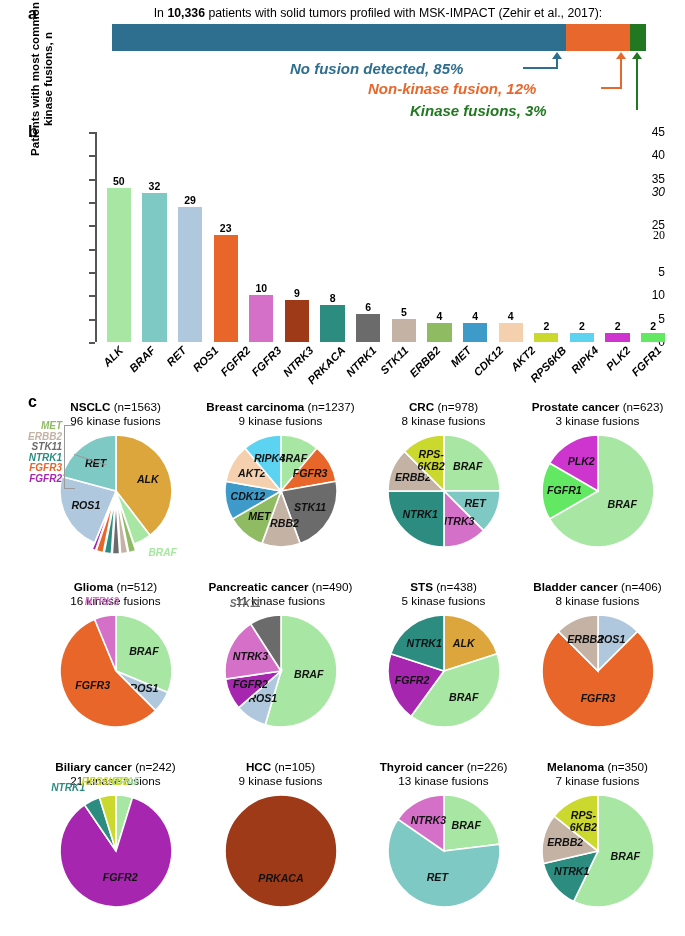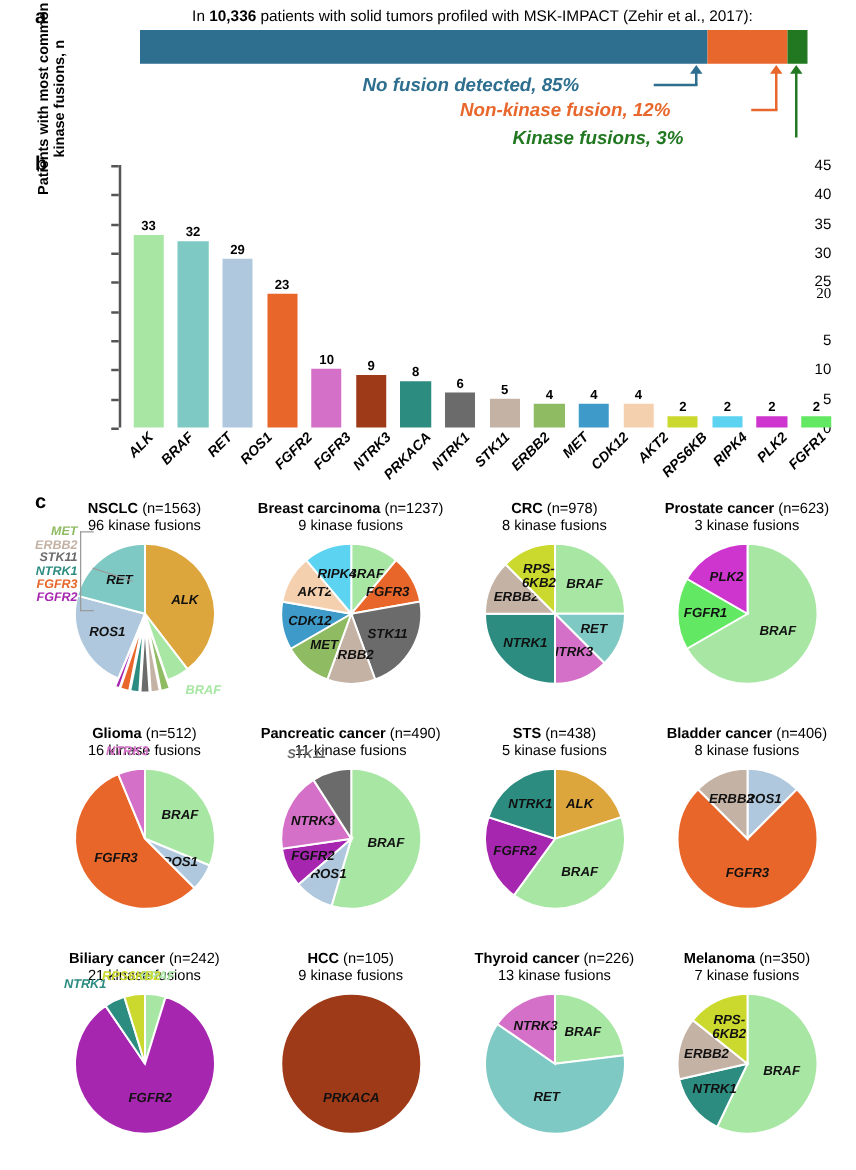--- a/index.html
+++ b/index.html
@@ -106,31 +106,31 @@
         <div class="b-ticklabel" style="top: 186.667px; right: 10px;">5</div>
         <div class="b-tick" style="top: 163.333px;"></div>
         <div class="b-ticklabel" style="top: 163.333px; right: 10px;">10</div>
         <div class="b-tick" style="top: 140px;"></div>
         <div class="b-ticklabel" style="top: 140px; right: 10px;">5</div>
         <div class="b-tick" style="top: 116.667px;"></div>
         <div class="b-ticklabel" style="top: 103px; right: 10px; font-family: Liberation Serif, serif;">20</div>
         <div class="b-tick" style="top: 93.3333px;"></div>
         <div class="b-ticklabel" style="top: 93.3333px; right: 10px;">25</div>
         <div class="b-tick" style="top: 70px;"></div>
-        <div class="b-ticklabel" style="top: 70px; right: 10px;">30</div>
+        <div class="b-ticklabel" style="top: 60px; right: 10px; font-style: italic;">30</div>
         <div class="b-tick" style="top: 46.6667px;"></div>
         <div class="b-ticklabel" style="top: 46.6667px; right: 10px;">35</div>
         <div class="b-tick" style="top: 23.3333px;"></div>
         <div class="b-ticklabel" style="top: 23.3333px; right: 10px;">40</div>
         <div class="b-tick" style="top: 0px;"></div>
         <div class="b-ticklabel" style="top: 0px; right: 10px;">45</div>
       </div>
     <div id="b-bars">
         <div class="b-barslot">
-          <div class="b-val">33</div>
+          <div class="b-val">50</div>
           <div class="b-bar" style="height: 154px; background: rgb(168, 230, 163);"></div>
         </div>
         <div class="b-barslot">
           <div class="b-val">32</div>
           <div class="b-bar" style="height: 149.333px; background: rgb(127, 201, 196);"></div>
         </div>
         <div class="b-barslot">
           <div class="b-val">29</div>
           <div class="b-bar" style="height: 135.333px; background: rgb(175, 200, 221);"></div>
         </div>

